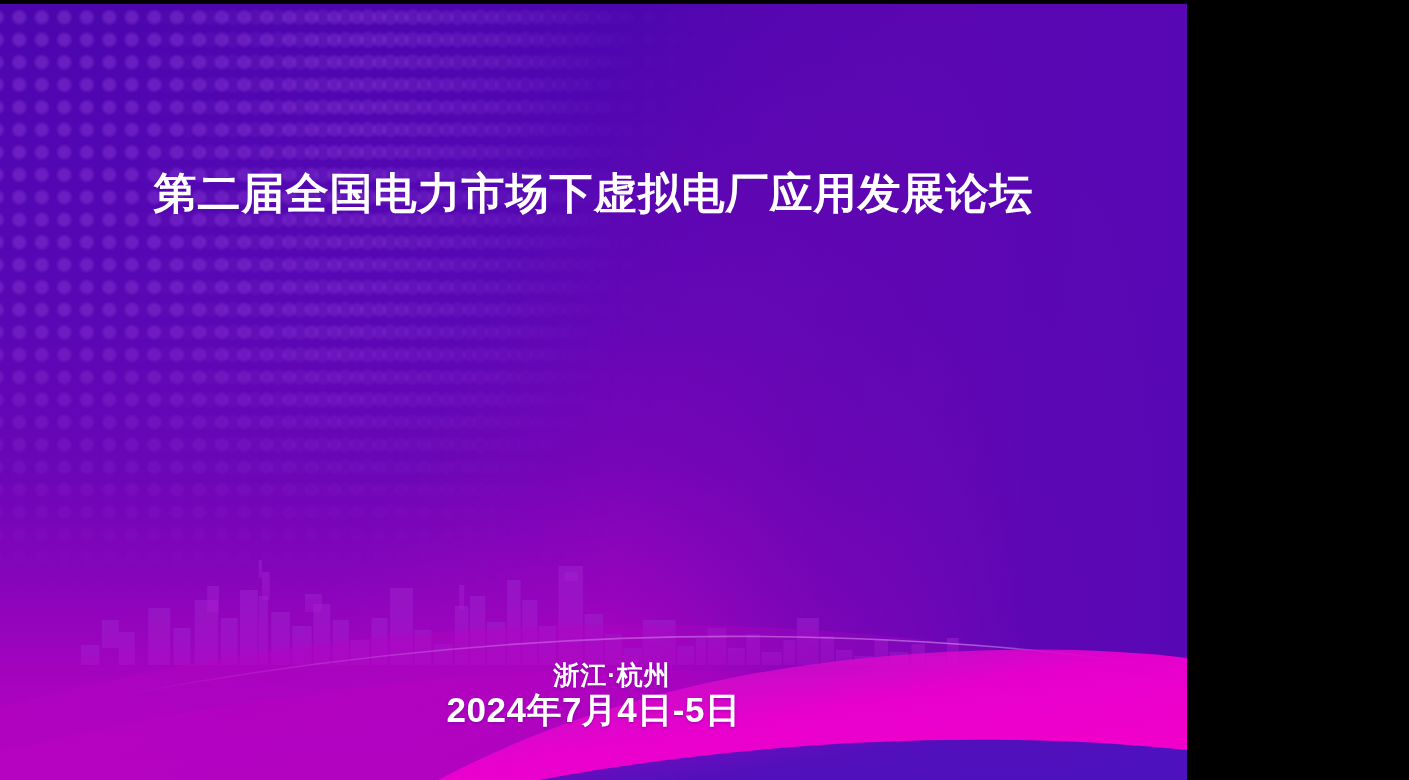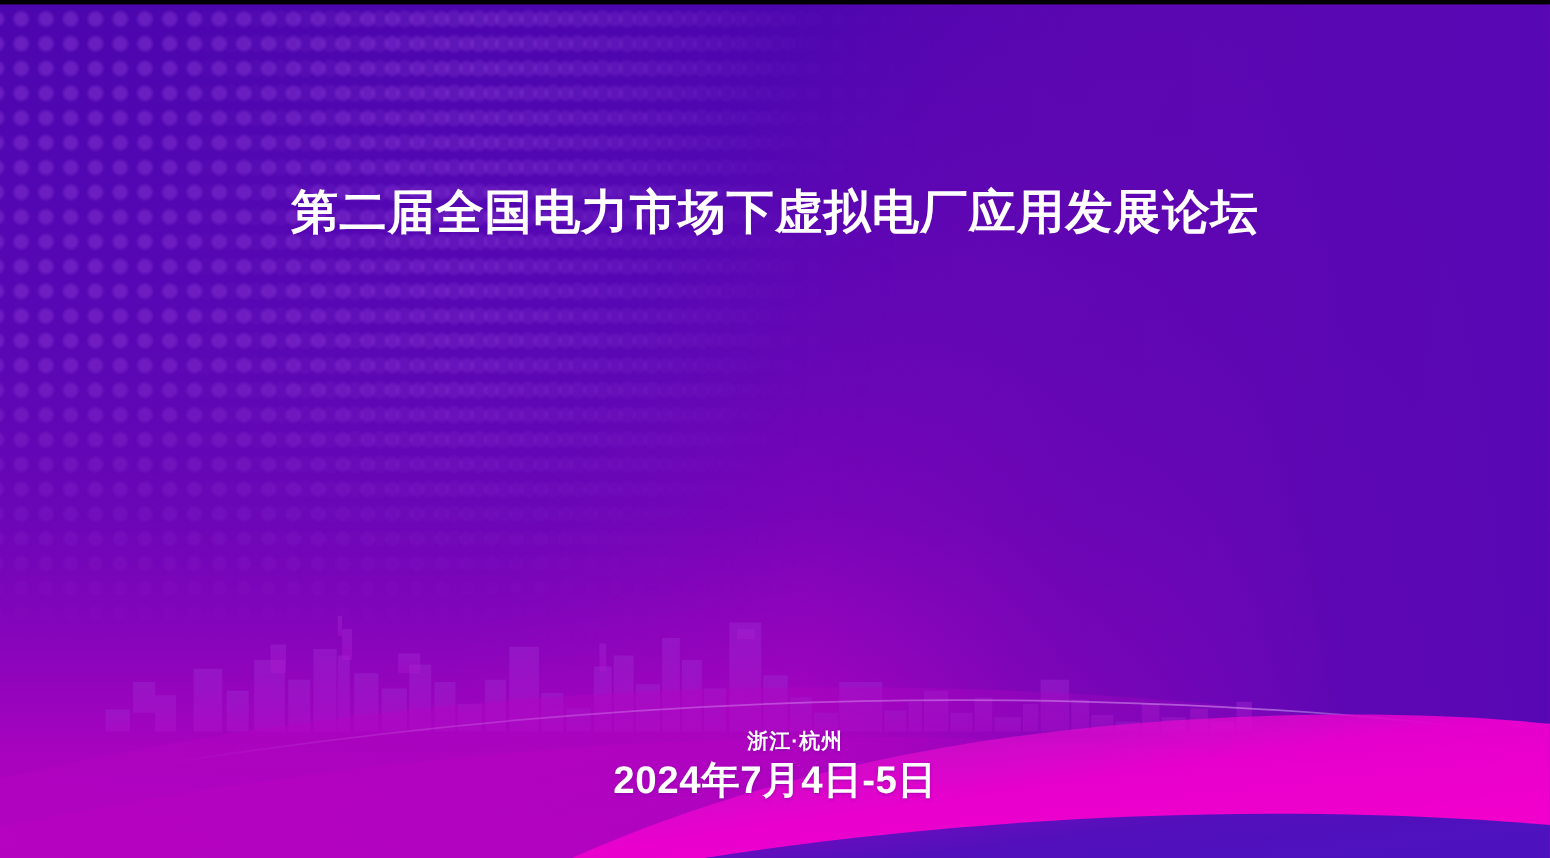--- a/index.html
+++ b/index.html
@@ -3,21 +3,21 @@
 <meta charset="utf-8">
 <title>Forum Slide</title>
 <style>
   html, body {
     margin: 0;
     padding: 0;
     background: #000;
   }
   #slide {
     position: relative;
-    width: 1409px;
+    width: 1187px;
     height: 780px;
     overflow: hidden;
     font-family: "Liberation Sans", "DejaVu Sans", sans-serif;
     background: #5406AE;
   }
 
   
   .layer { position: absolute; inset: 0; }
 
   
@@ -127,21 +127,21 @@
 
   .footer {
     position: absolute;
     left: 0; right: 0;
     top: 658px;
     text-align: center;
     z-index: 30;
     color: #ffffff;
   }
   .footer-city {
-    font-size: 19px;
+    font-size: 26px;
     font-weight: 700;
     line-height: 34px;
     letter-spacing: 1px;
     text-shadow: 0 1px 3px rgba(90,0,140,0.45);
     padding-left: 37px;
   }
   .footer-date {
     font-size: 35px;
     font-weight: 700;
     line-height: 36px;

